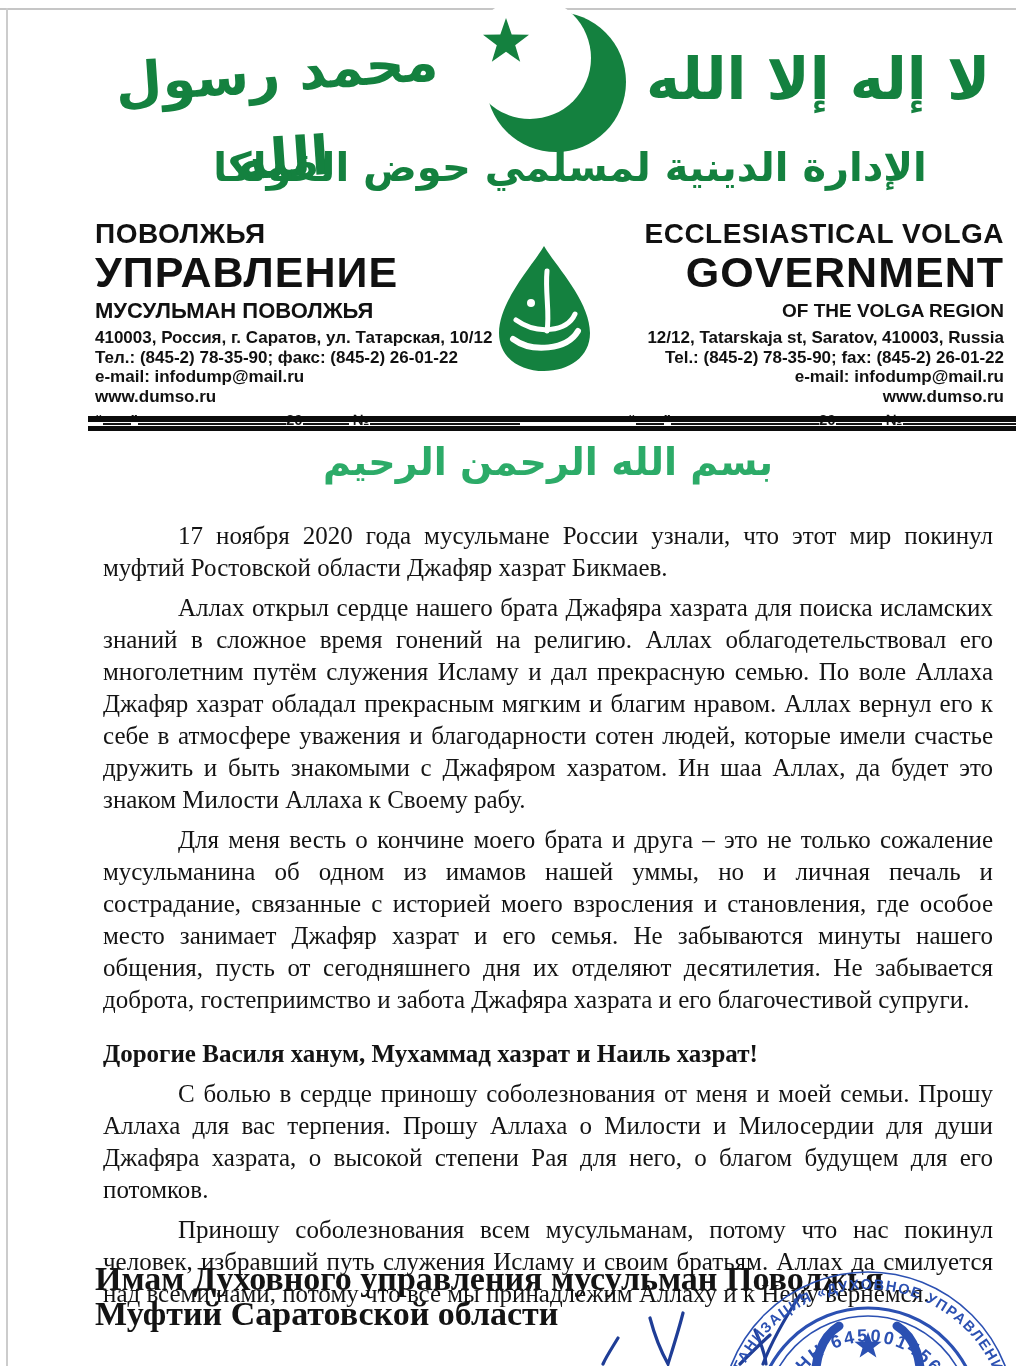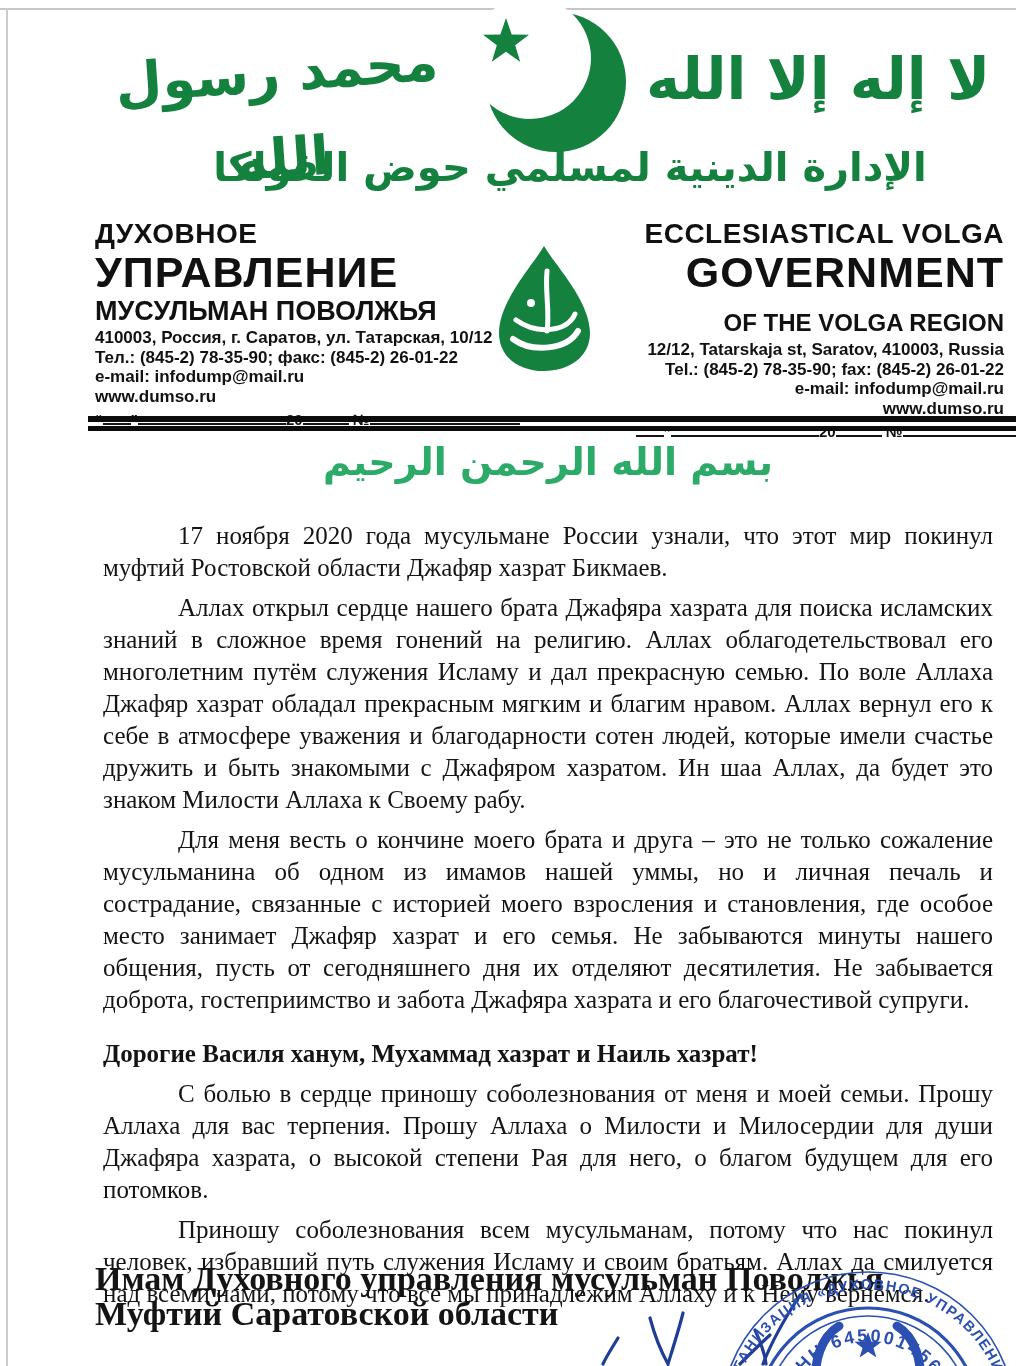--- a/index.html
+++ b/index.html
@@ -15,22 +15,22 @@
   .shahada-right{position:absolute;left:632px;top:36px;width:372px;font-size:58px;line-height:1.5;
                  text-align:center;}
   .crescent-wrap{position:absolute;left:468px;top:4px;width:160px;height:150px;}
   .arabic-orgline{position:absolute;left:130px;top:144px;width:880px;font-size:40px;text-align:center;}
 
   .org{position:absolute;top:218px;width:410px;font-family:"Liberation Sans", sans-serif;font-weight:bold;color:#111;}
   .org-left{left:95px;text-align:left;}
   .org-right{left:596px;width:408px;text-align:right;}
   .org .n1{font-size:28px;line-height:32px;letter-spacing:.5px;}
   .org .n2{font-size:43px;line-height:44px;letter-spacing:1px;}
-  .org-left .n3{font-size:27px;line-height:34px;}
-  .org-right .n3{font-size:24px;line-height:34px;margin-top:12px;}
+  .org-left .n3{font-size:22px;line-height:34px;}
+  .org-right .n3{font-size:19px;line-height:34px;}
   .org .c{font-size:17px;line-height:19.5px;}
   .org .c:first-of-type{margin-top:4px;}
 
   .emblem-wrap{position:absolute;left:487px;top:243px;width:116px;height:132px;}
 
   .date-line{margin-top:3px;font-size:15px;line-height:20px;text-align:left;white-space:nowrap;}
   .org-right .date-line{margin-left:32px;}
   .bl{display:inline-block;border-bottom:2px solid #161616;height:14px;}
   .w28{width:28px;}.w150{width:148px;}.w48{width:46px;}.w152{width:150px;}
 
@@ -68,21 +68,21 @@
     <svg width="160" height="150" viewBox="0 0 160 150">
       <circle cx="88" cy="78" r="70" fill="#14813f"></circle>
       <circle cx="62" cy="54" r="61" fill="#ffffff"></circle>
       <path d="M38,14 L43.7,30.4 L61,30.7 L47.2,41.2 L52.2,57.8 L38,47.8 L23.8,57.8 L28.8,41.2 L15,30.7 L32.3,30.4 Z" fill="#14813f"></path>
     </svg>
   </div>
   <div class="arabic shahada-right">لا إله إلا الله</div>
   <div class="arabic arabic-orgline">الإدارة الدينية لمسلمي حوض الفولكا</div>
 
   <div class="org org-left">
-    <div class="n1">ДУХОВНОЕ</div>
+    <div class="n1">ПОВОЛЖЬЯ</div>
     <div class="n2">УПРАВЛЕНИЕ</div>
     <div class="n3">МУСУЛЬМАН ПОВОЛЖЬЯ</div>
     <div class="c">410003, Россия, г. Саратов, ул. Татарская, 10/12</div>
     <div class="c">Тел.: (845-2) 78-35-90; факс: (845-2) 26-01-22</div>
     <div class="c">e-mail: infodump@mail.ru</div>
     <div class="c">www.dumso.ru</div>
     <div class="date-line">
       <span>“</span><span class="bl w28"></span><span>”</span><span class="bl w150"></span><span>20</span><span class="bl w48"></span>&nbsp;<span>№</span><span class="bl w152"></span>
     </div>
   </div>

